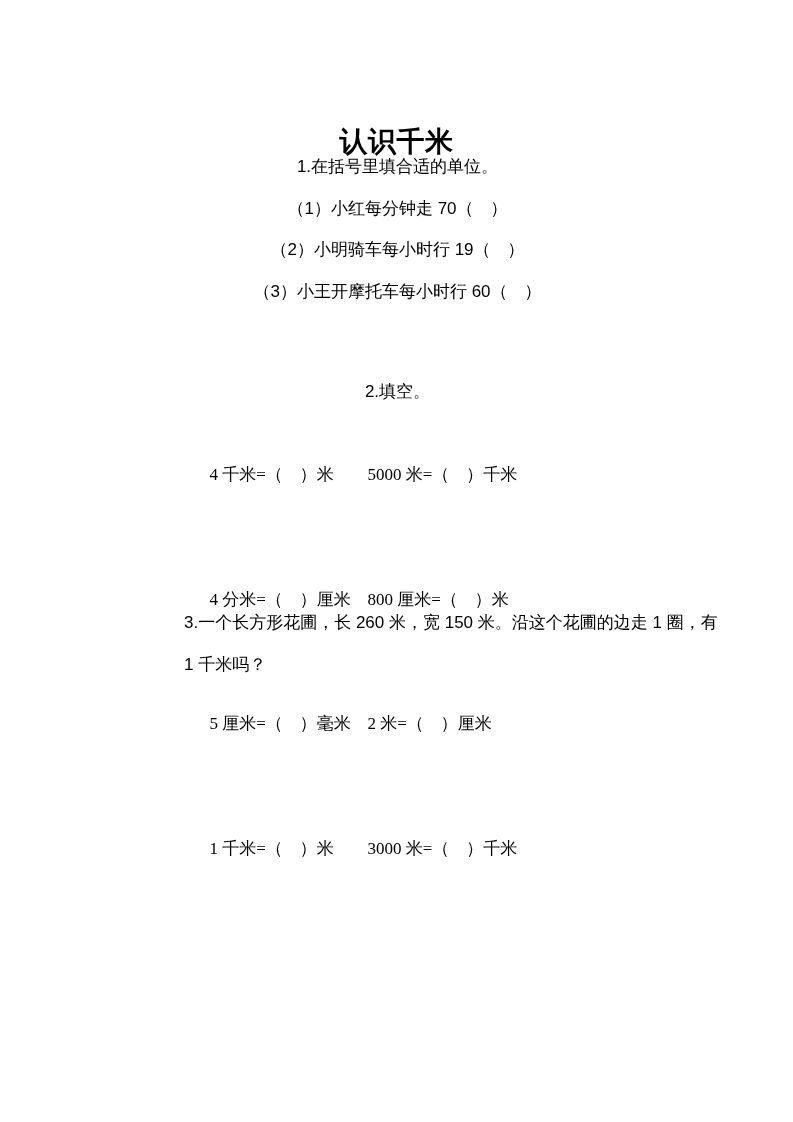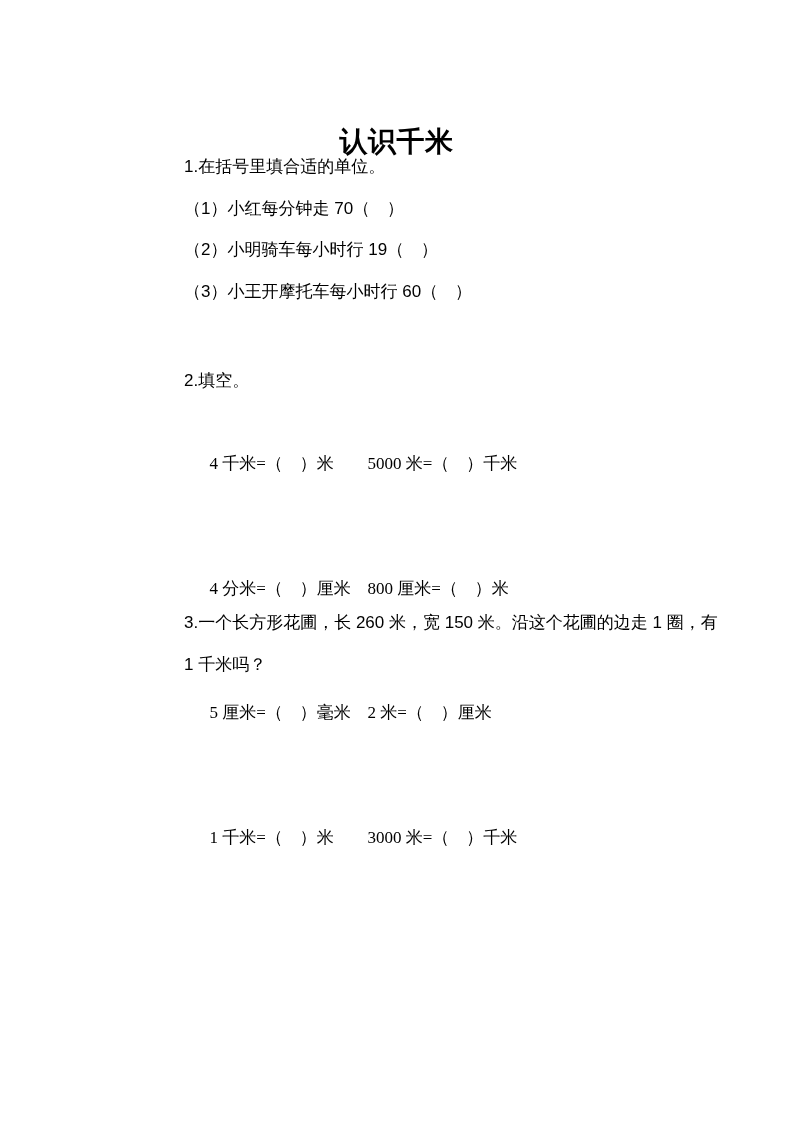--- a/index.html
+++ b/index.html
@@ -28,23 +28,23 @@
     font-weight: bold;
     line-height: 44px;
     letter-spacing: 0.5px;
   }
   .block {
     position: absolute;
     left: 120px;
     right: 118px;
   }
   #question-1 { top: 146px; }
-  #question-2 { top: 360px; }
+  #question-2 { top: 371px; }
   #question-3 { top: 602px; }
-  .line { white-space: pre; }
+  .line { white-space: pre; text-align: center; }
   .wrapline { white-space: pre; }
   .fill-row { white-space: pre; font-family: Liberation Serif, serif; }
   .row-left {
     display: inline-block;
     min-width: 158px;
     white-space: pre;
   }
 </style>
 </head>
 <body>

